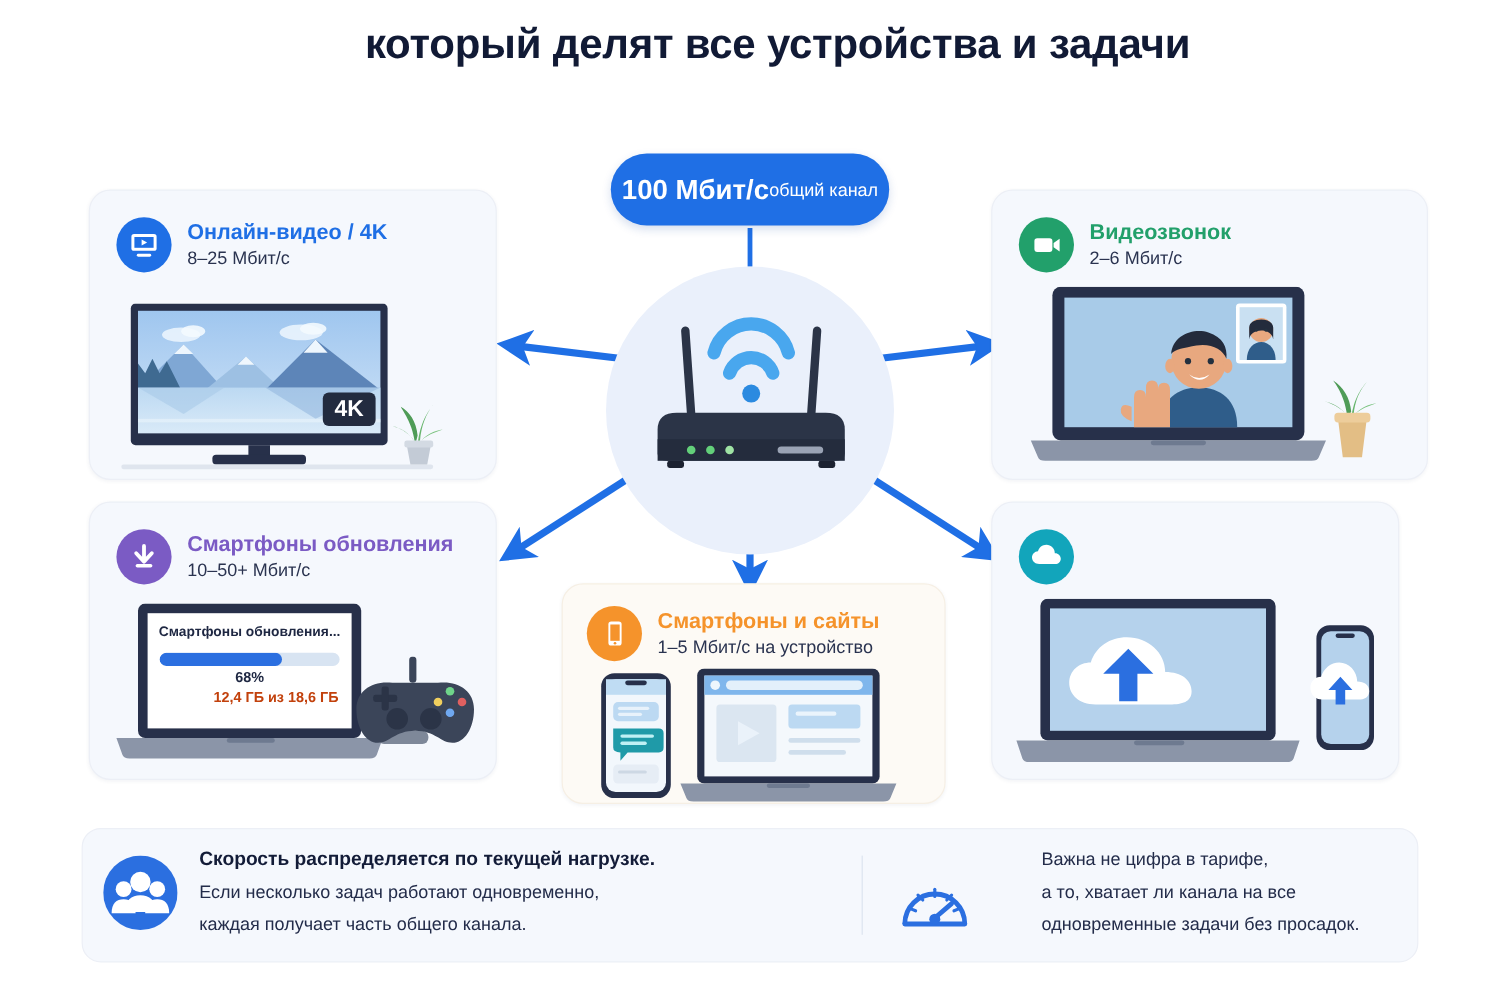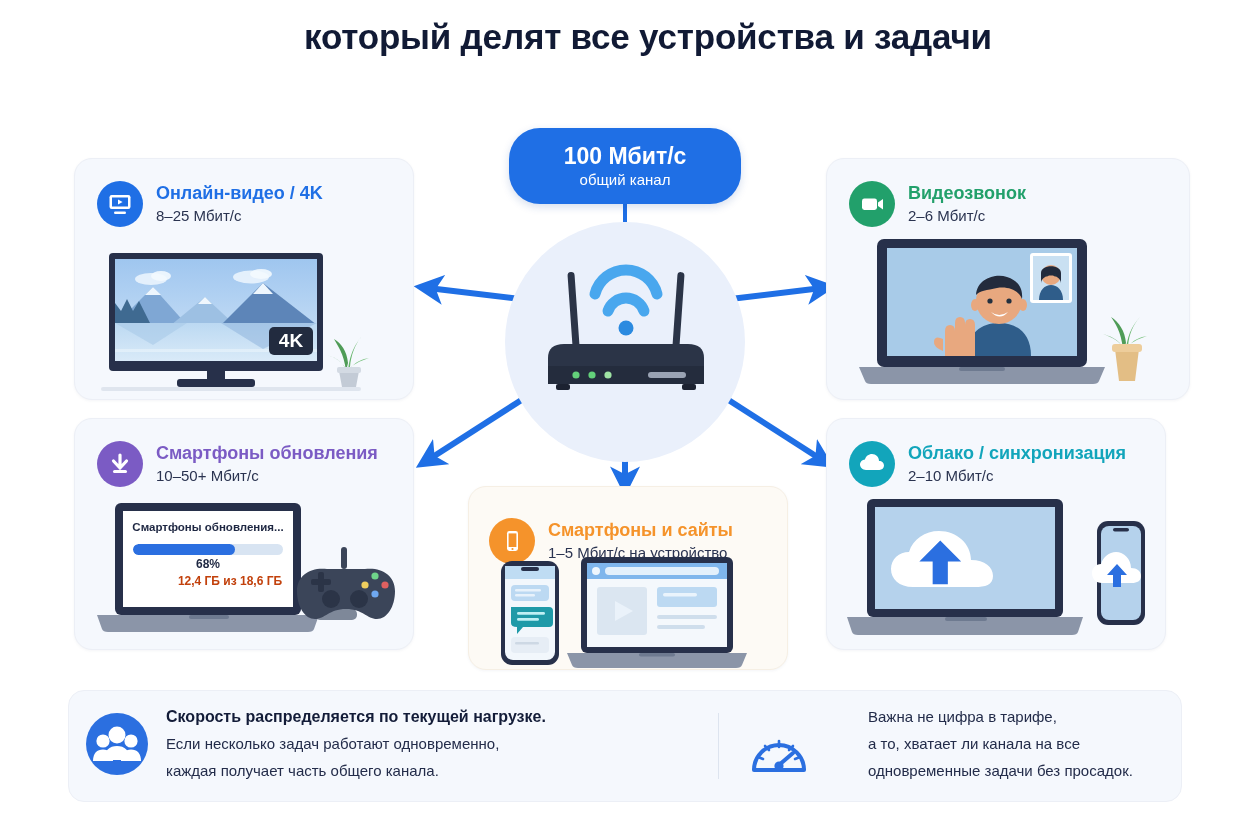--- a/index.html
+++ b/index.html
@@ -18,23 +18,23 @@
     position:absolute;left:0;top:14px;width:1250px;
     text-align:center;
     font-size:35px;line-height:46px;font-weight:bold;
     color:#111a35;
     letter-spacing:-0.2px;
   }
   .title .l2{display:block;padding-left:46px;}
 
   
   .hub-badge{
-    position:absolute;left:509px;top:128px;width:232px;height:76px;
+    position:absolute;left:509px;top:128px;width:232px;height:60px;
     background:#1f6fe5;border-radius:31px;
-    display:flex;flex-direction:column;align-items:center;justify-content:center;
+    display:flex;flex-direction:row;align-items:center;justify-content:center;
     color:#fff;box-shadow:0 3px 8px rgba(20,70,160,.18);
   }
   .hub-badge .b1{font-size:23px;font-weight:bold;line-height:25px;}
   .hub-badge .b2{font-size:15px;line-height:19px;margin-top:1px;}
   .hub-stem{position:absolute;left:623px;top:190px;width:4px;height:32px;background:#1f6fe5;}
 
   .hub-circle{
     position:absolute;left:505px;top:222px;width:240px;height:240px;
     background:#eaf0fb;border-radius:50%;
   }
@@ -296,24 +296,20 @@
     </svg>
   </div>
 
   <div class="card" id="card-cloud">
     <div class="card-head" style="left:22px;top:22px;">
       <div class="cicon" style="background:#12a5bb;">
         <svg width="28" height="28" viewBox="0 0 28 28">
           <path d="M8,20 C4.6,20 2,17.6 2,14.6 C2,11.8 4.2,9.6 7,9.4 C7.8,6.3 10.6,4 14,4 C17.9,4 21,7.1 21,11 L21.2,11 C24,11 26,13.1 26,15.6 C26,18.1 24,20 21.4,20 Z" fill="#fff"></path>
         </svg>
       </div>
-      <div class="ctext">
-        <div class="ctitle" style="color:#12a5bb;">Облако / синхронизация</div>
-        <div class="csub">2–10 Мбит/с</div>
-      </div>
     </div>
 
     <svg class="abs" style="left:14px;top:80px;" width="310" height="150">
 
       <rect x="26" y="0" width="196" height="118" rx="6" fill="#27304a"></rect>
       <rect x="34" y="8" width="180" height="102" fill="#b5d2ec"></rect>
       <path d="M6,118 L242,118 L237,133 Q236,136 231,136 L17,136 Q12,136 11,133 Z" fill="#8b95a8"></path>
       <rect x="104" y="118" width="42" height="4" rx="2" fill="#6e7a90"></rect>
 
       <path d="M72,88 C58,88 50,80 50,70 C50,60 58,53 68,53 C72,40 84,32 98,32 C116,32 130,45 130,61 C144,61 152,68 152,77 C152,86 144,88 134,88 Z" fill="#fff"></path>
@@ -321,21 +317,21 @@
 
       <rect x="256" y="22" width="48" height="104" rx="11" fill="#27304a"></rect>
       <rect x="260" y="27" width="40" height="94" rx="8" fill="#b5d2ec"></rect>
       <rect x="272" y="29" width="16" height="3.6" rx="1.8" fill="#27304a"></rect>
       <path d="M270,84 C264,84 260,80 260,74 C260,69 264,65 269,65 C271,58 277,53 284,53 C292,53 299,60 299,69 C305,69 309,72 309,77 C309,82 305,84 300,84 Z" fill="#fff" transform="translate(-9,0)"></path>
       <path d="M277,88 L277,76 L271,76 L281,65 L291,76 L285,76 L285,88 Z" fill="#2b6fe0" transform="translate(-5,0)"></path>
     </svg>
   </div>
 
   <div class="card" id="card-phone">
-    <div class="card-head" style="left:20px;top:18px;margin-top:13px;">
+    <div class="card-head" style="left:20px;top:18px;">
       <div class="cicon" style="background:#f5932b;">
         <svg width="26" height="26" viewBox="0 0 26 26">
           <rect x="8" y="3" width="11" height="20" rx="2.4" fill="#fff"></rect>
           <rect x="9.6" y="5.4" width="7.8" height="13.6" fill="#f5932b"></rect>
           <circle cx="13.5" cy="21" r="1.1" fill="#f5932b"></circle>
         </svg>
       </div>
       <div class="ctext">
         <div class="ctitle" style="color:#f5932b;">Смартфоны и сайты</div>
         <div class="csub">1–5 Мбит/с на устройство</div>

